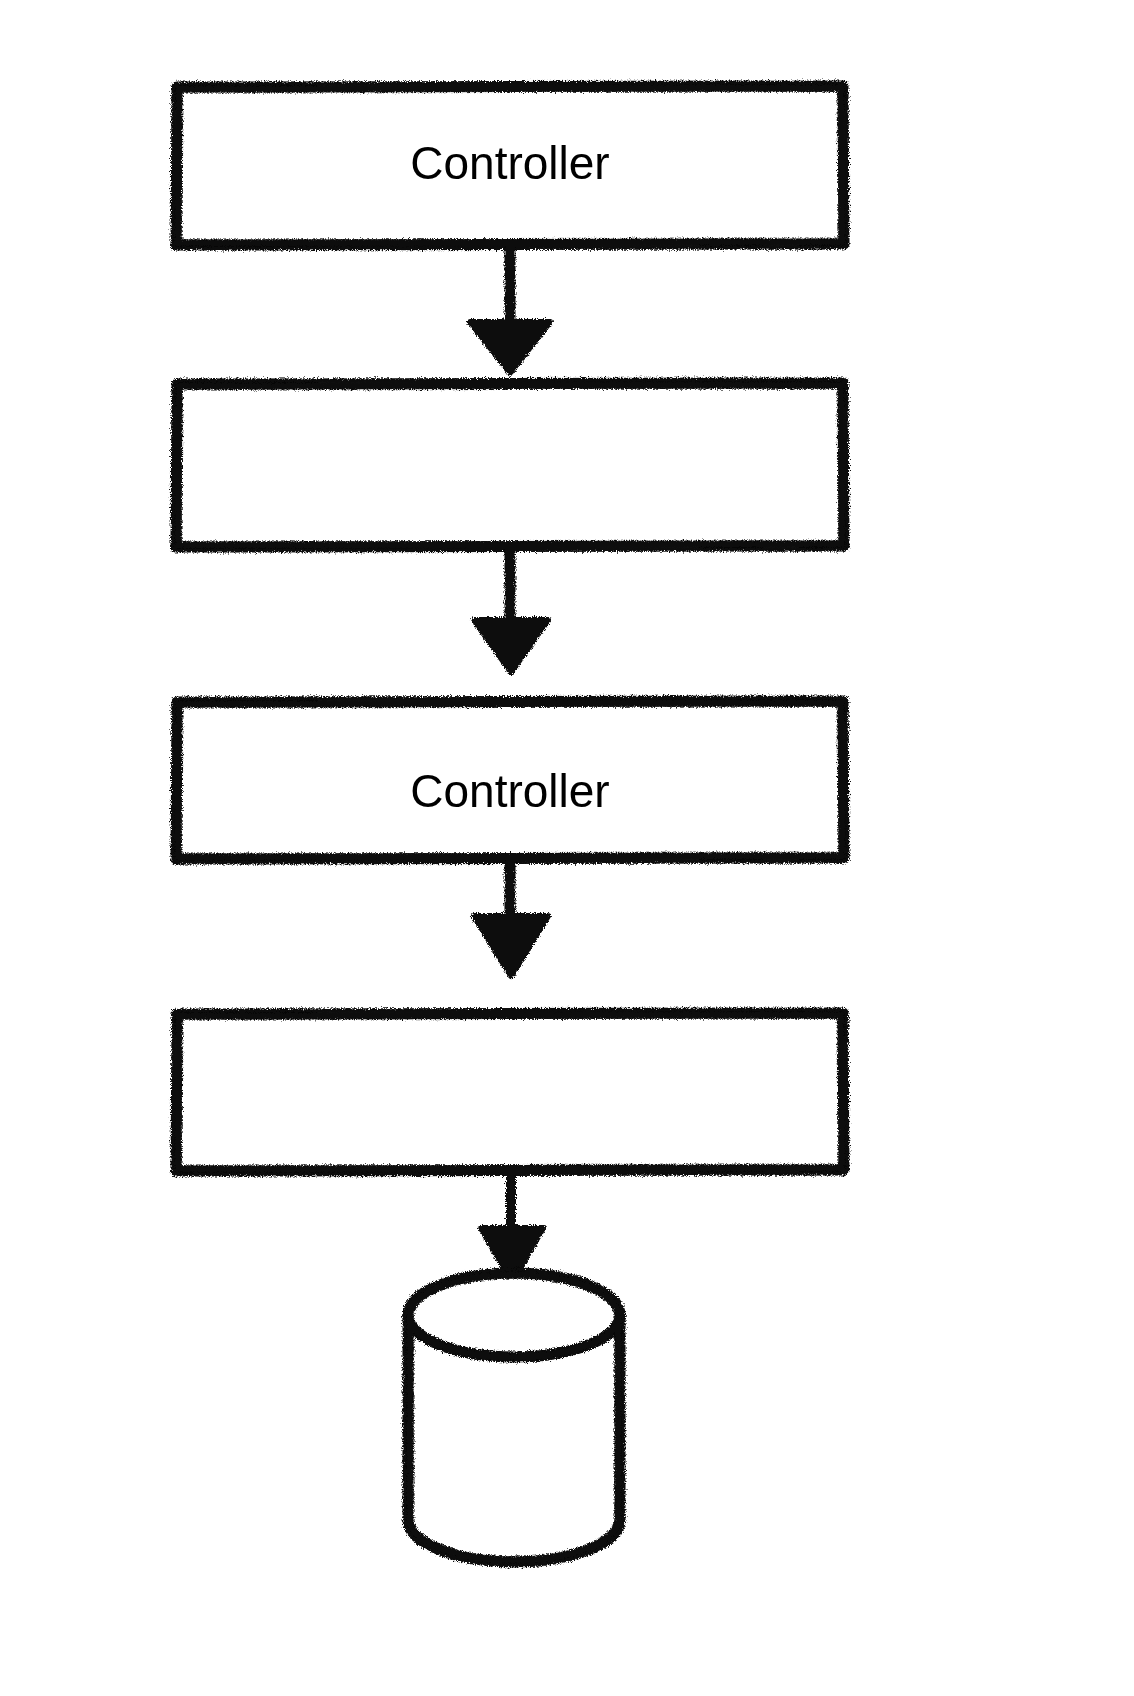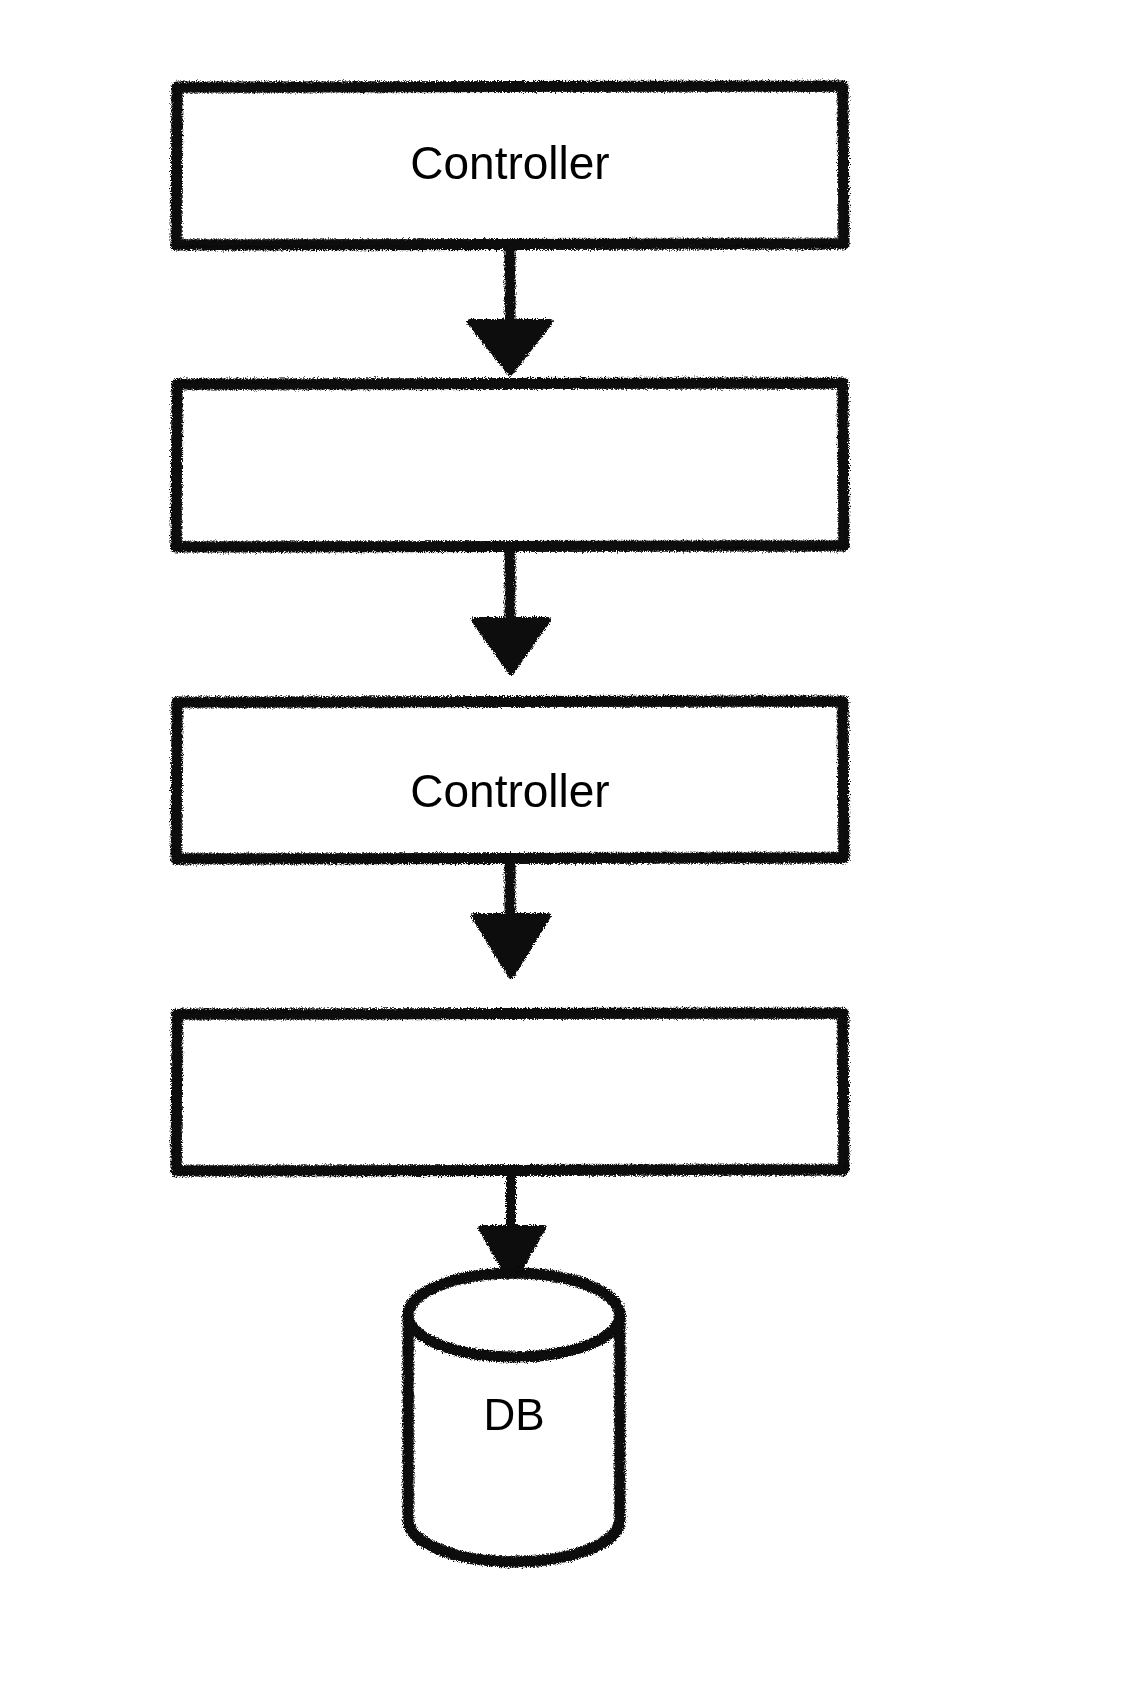--- a/index.html
+++ b/index.html
@@ -154,15 +154,14 @@
       </g>
     </g>
   </svg>
 
   <div class="node-label box-label lbl-controller">Controller</div>
 
 
   <div class="node-label box-label lbl-repository">Controller</div>
 
 
-  <div class="node-label cyl-label lbl-db">DB</div>
 
 </div>
 
 </body></html>

